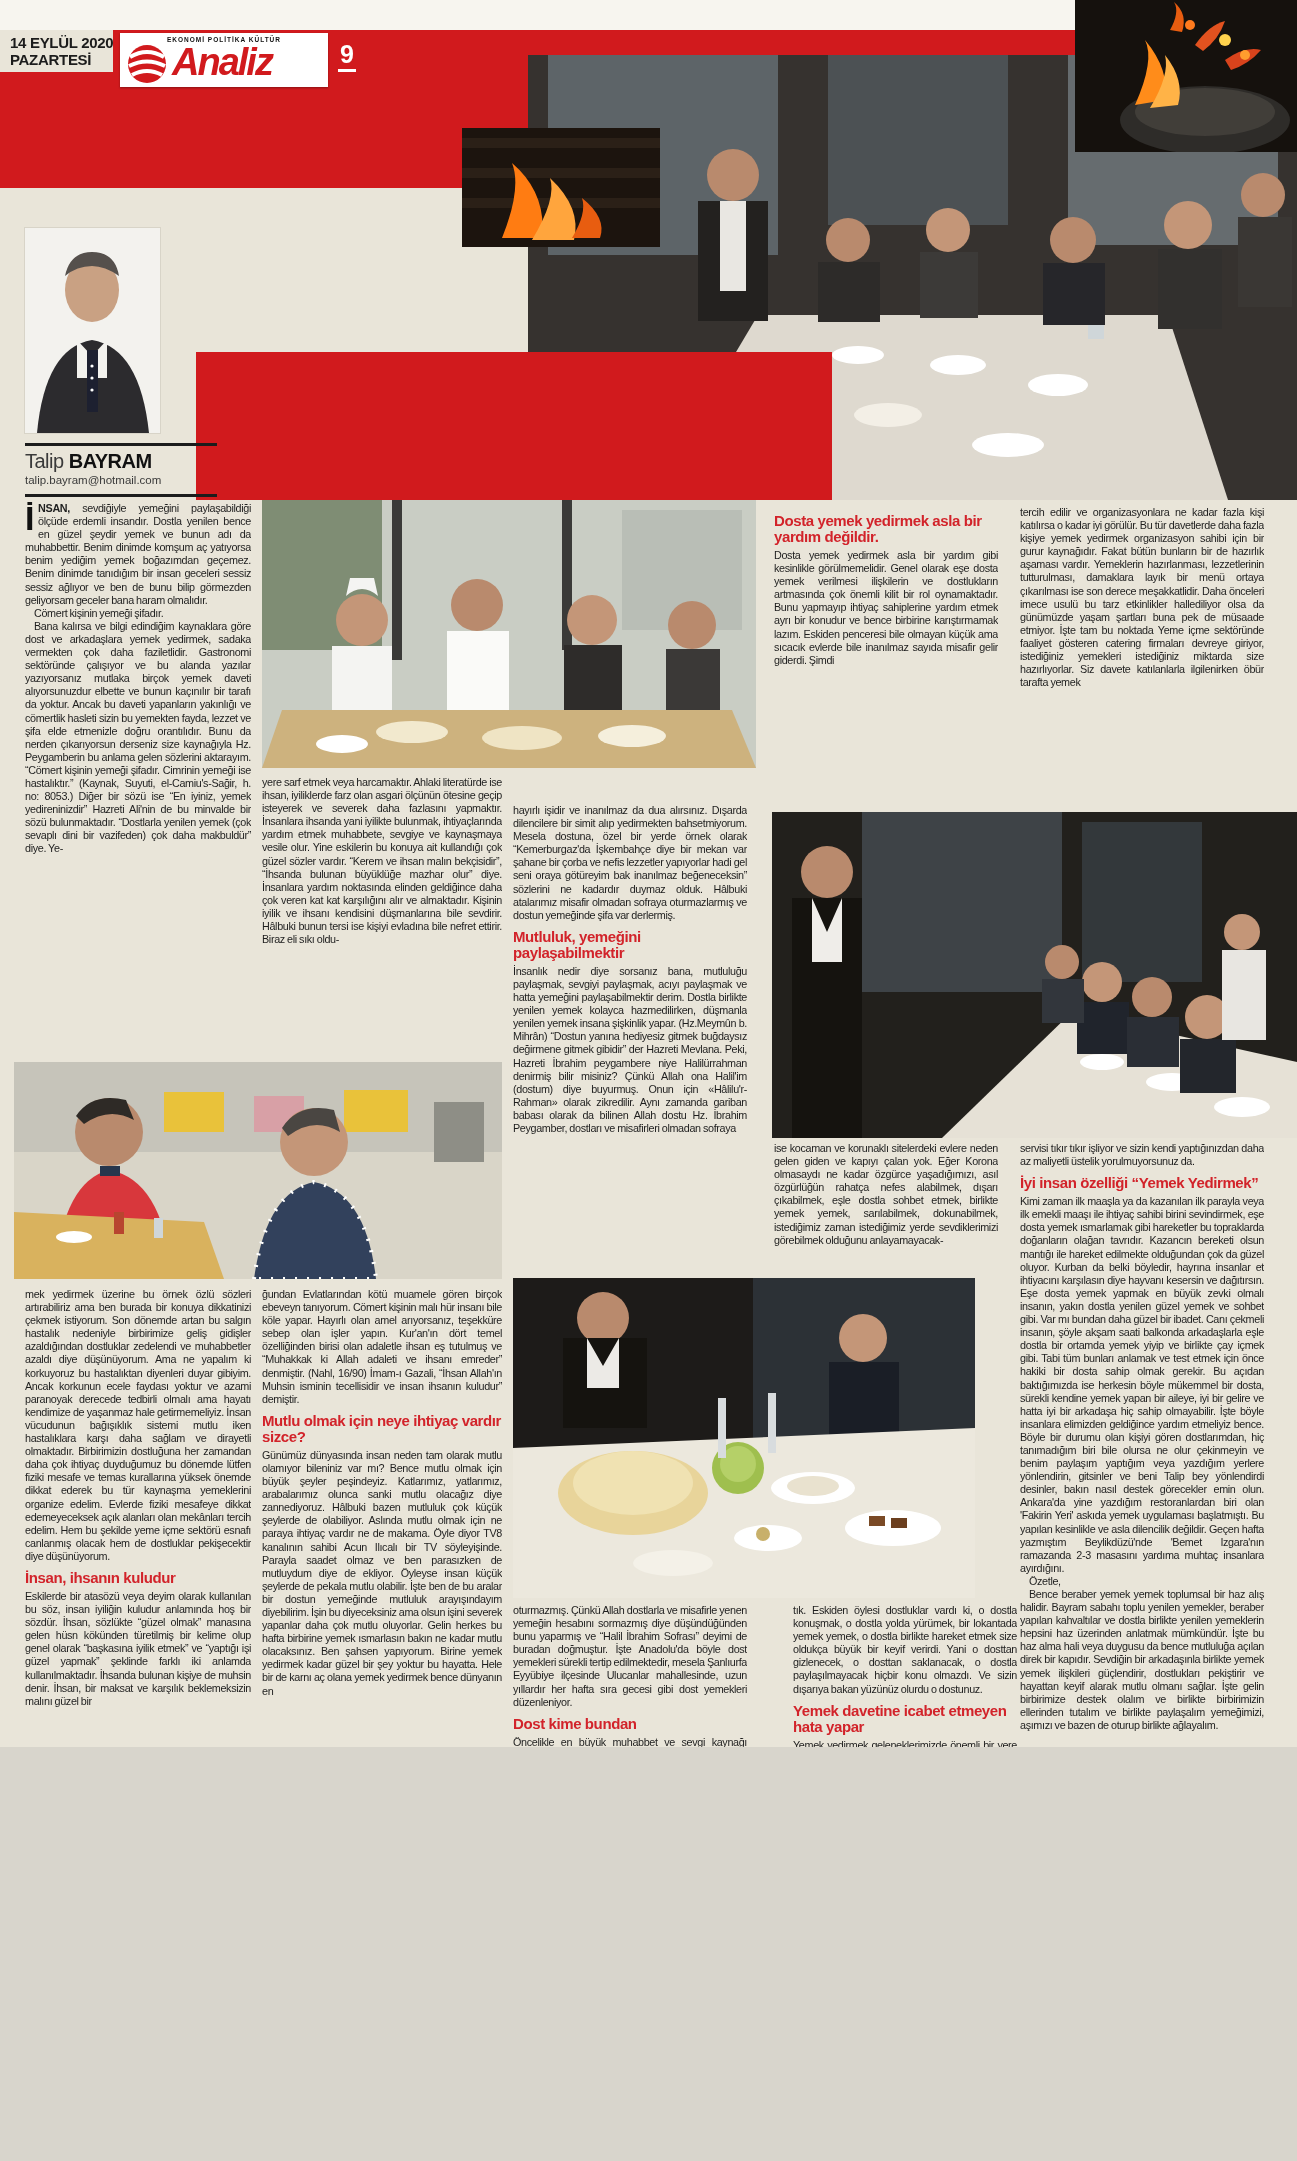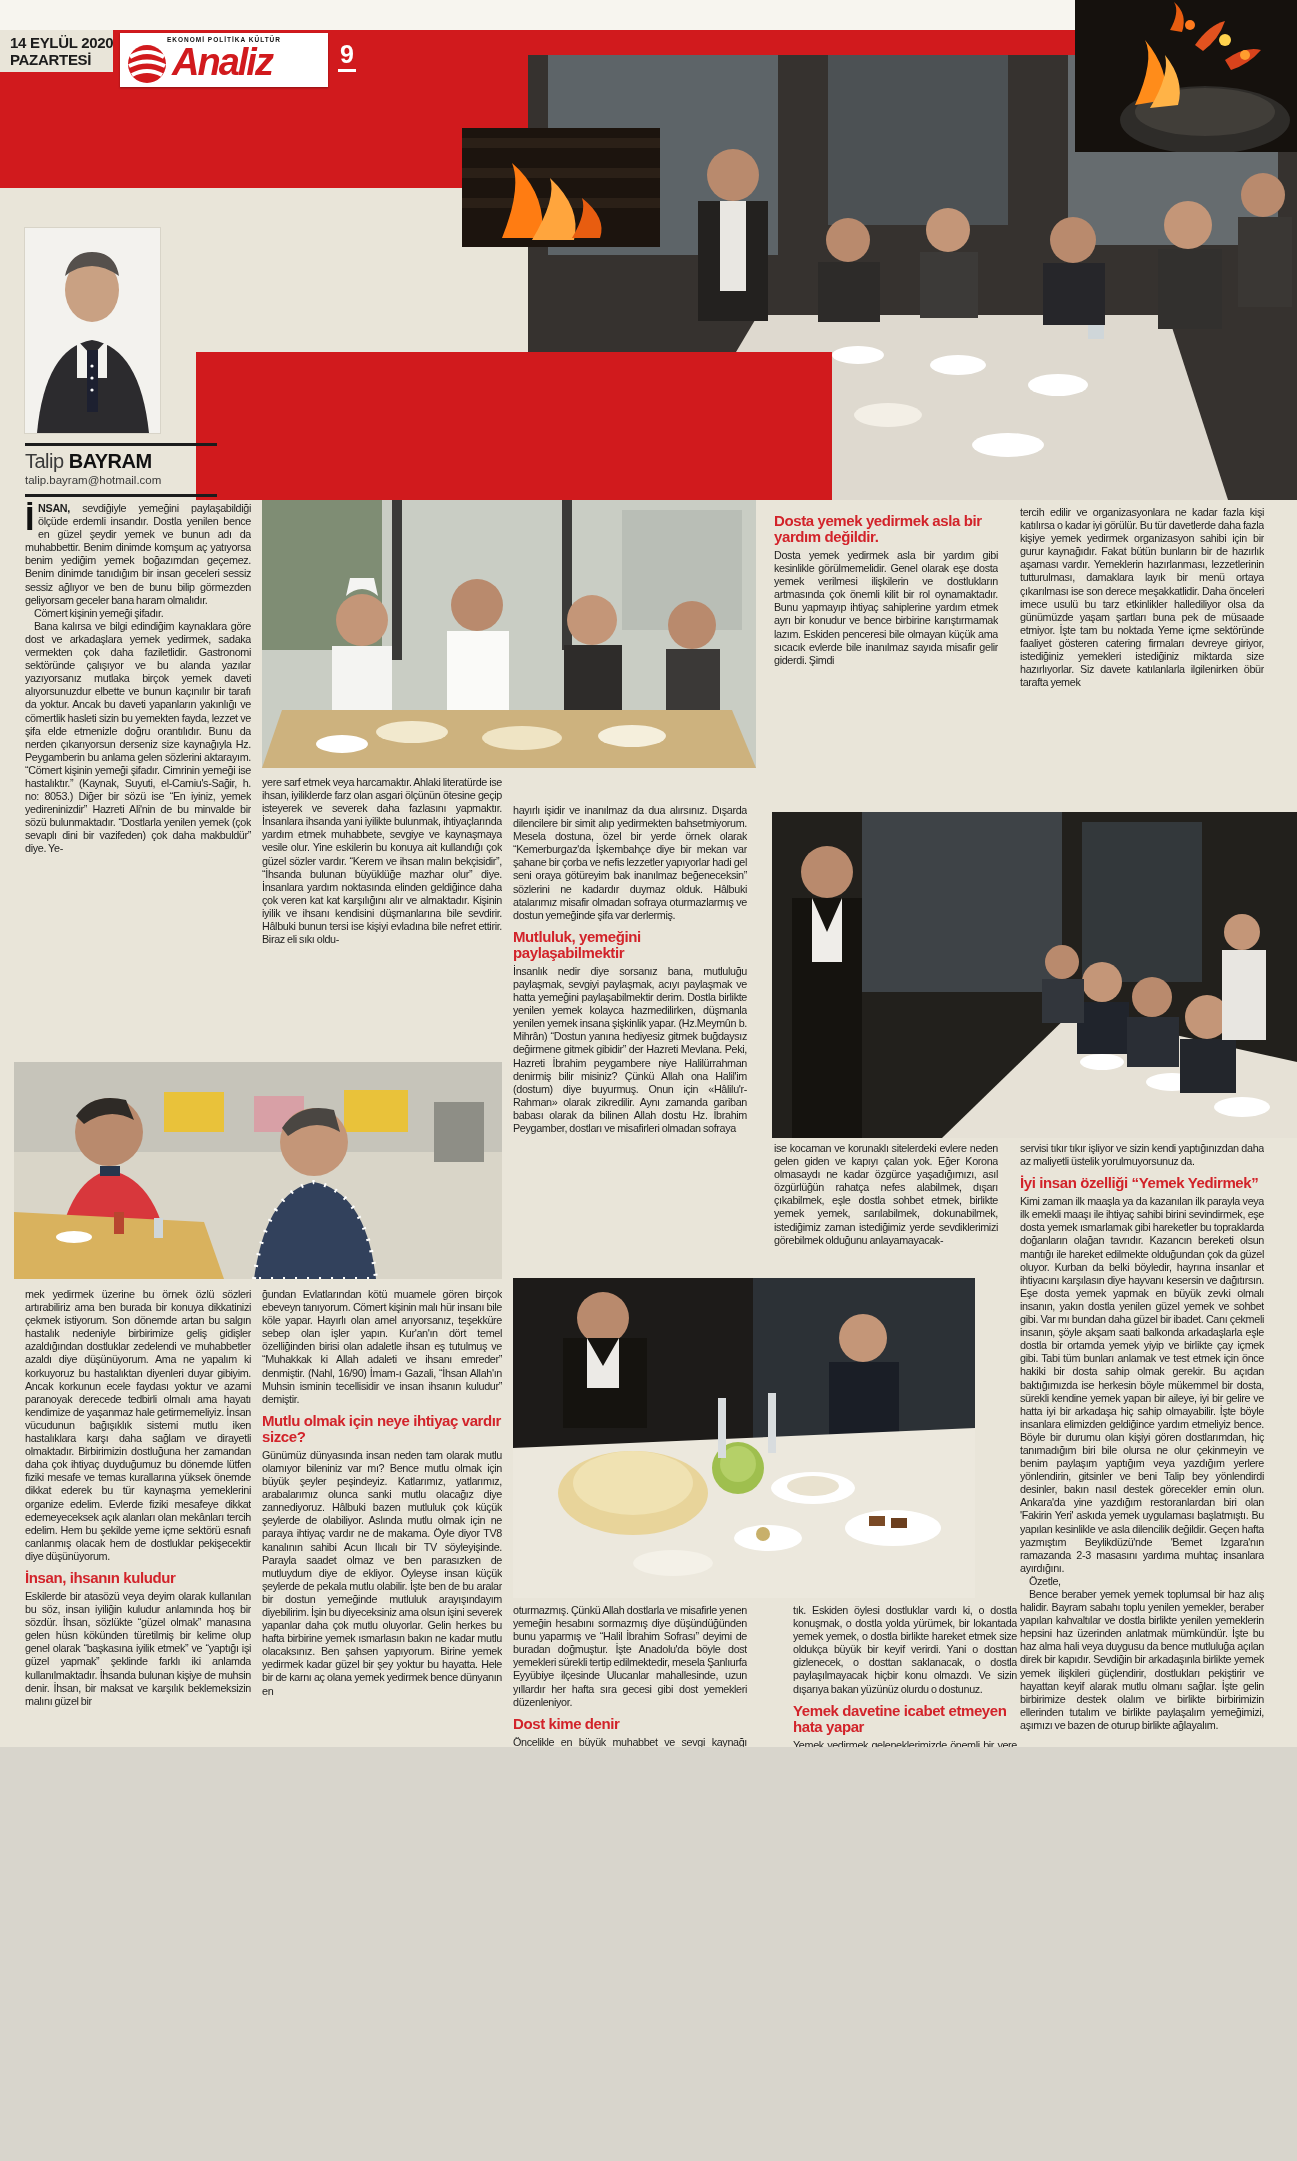--- a/index.html
+++ b/index.html
@@ -298,21 +298,21 @@
     <p class="t">Günümüz dünyasında insan neden tam olarak mutlu olamıyor bileniniz var mı? Bence mutlu olmak için büyük şeyler peşindeyiz. Katlarımız, yatlarımız, arabalarımız olunca sanki mutlu olacağız diye zannediyoruz. Hâlbuki bazen mutluluk çok küçük şeylerde de olabiliyor. Aslında mutlu olmak için ne paraya ihtiyaç vardır ne de makama. Öyle diyor TV8 kanalının sahibi Acun Ilıcalı bir TV söyleyişinde. Parayla saadet olmaz ve ben parasızken de mutluydum diye de ekliyor. Öyleyse insan küçük şeylerde de pekala mutlu olabilir. İşte ben de bu aralar bir dostun yemeğinde mutluluk arayışındayım diyebilirim. İşin bu diyeceksiniz ama olsun işini severek yapanlar daha çok mutlu oluyorlar. Gelin herkes bu hafta birbirine yemek ısmarlasın bakın ne kadar mutlu olacaksınız. Ben şahsen yapıyorum. Birine yemek yedirmek kadar güzel bir şey yoktur bu hayatta. Hele bir de karnı aç olana yemek yedirmek bence dünyanın en</p>
   </div>
 
   <div class="abs col" style="left:513px;top:804px;width:234px;height:500px;">
     <p class="t">hayırlı işidir ve inanılmaz da dua alırsınız. Dışarda dilencilere bir simit alıp yedirmekten bahsetmiyorum. Mesela dostuna, özel bir yerde örnek olarak “Kemerburgaz'da İşkembahçe diye bir mekan var şahane bir çorba ve nefis lezzetler yapıyorlar hadi gel seni oraya götüreyim bak inanılmaz beğeneceksin” sözlerini ne kadardır duymaz olduk. Hâlbuki atalarımız misafir olmadan sofraya oturmazlarmış ve dostun yemeğinde şifa var derlermiş.</p>
     <h3 class="sub">Mutluluk, yemeğini paylaşabilmektir</h3>
     <p class="t">İnsanlık nedir diye sorsanız bana, mutluluğu paylaşmak, sevgiyi paylaşmak, acıyı paylaşmak ve hatta yemeğini paylaşabilmektir derim. Dostla birlikte yenilen yemek kolayca hazmedilirken, düşmanla yenilen yemek insana şişkinlik yapar. (Hz.Meymûn b. Mihrân) “Dostun yanına hediyesiz gitmek buğdaysız değirmene gitmek gibidir” der Hazreti Mevlana. Peki, Hazreti İbrahim peygambere niye Halilürrahman denirmiş bilir misiniz? Çünkü Allah ona Halil'im (dostum) diye buyurmuş. Onun için «Hâlilu'r-Rahman» olarak zikredilir. Aynı zamanda gariban babası olarak da bilinen Allah dostu Hz. İbrahim Peygamber, dostları ve misafirleri olmadan sofraya</p>
   </div>
   <div class="abs col" style="left:513px;top:1604px;width:234px;height:552px;">
     <p class="t">oturmazmış. Çünkü Allah dostlarla ve misafirle yenen yemeğin hesabını sormazmış diye düşündüğünden bunu yaparmış ve “Halil İbrahim Sofrası” deyimi de buradan doğmuştur. İşte Anadolu'da böyle dost yemekleri sürekli tertip edilmektedir, mesela Şanlıurfa Eyyübiye ilçesinde Ulucanlar mahallesinde, uzun yıllardır her hafta sıra gecesi gibi dost yemekleri düzenleniyor.</p>
-    <h3 class="sub">Dost kime denir</h3>
+    <h3 class="sub">Dost kime bundan</h3>
     <p class="t">Öncelikle en büyük muhabbet ve sevgi kaynağı ailedir. Çünkü sevgi ve şefkatle dolu bir Anne yüreğidir ki aile fertlerine gocunmadan sürekli yemek yapan. Hiçbir yemek tutamaz onun yaptığını ve o yemeği yaparken ona sevgisini akıtır. İşte Anne gibi çevresindekilere, eşe dosta ve belki sayısızca birçok insana sürekli özel sunumlarla yemek yapan, belki her gün yemek yedirip onu hiç başa kakmayan, müdanasız böyle davranana gerçek dost denir. Beraber içilen çay, yenilen yemek, gezilen yerler ve kısacası yaptığın her güzel şeyi sevdiğin biriyle yapıyorsan işte ona dost denir. Sadık bir dostla yenilen bir yemek, zalimlerin ziyafetinden bin kat daha lezzetli gelir bence. Anadolu'da dostla yenilen yemek için “Afiyet olsun yüreği gönlü güzel insanlara” derler. En güzeli de dostla yenilen yemek bir</p>
   </div>
 
   <div class="abs col" style="left:774px;top:506px;width:224px;height:300px;">
     <h3 class="sub">Dosta yemek yedirmek asla bir yardım değildir.</h3>
     <p class="t">Dosta yemek yedirmek asla bir yardım gibi kesinlikle görülmemelidir. Genel olarak eşe dosta yemek verilmesi ilişkilerin ve dostlukların artmasında çok önemli kilit bir rol oynamaktadır. Bunu yapmayıp ihtiyaç sahiplerine yardım etmek ayrı bir konudur ve bence birbirine karıştırmamak lazım. Eskiden penceresi bile olmayan küçük ama sıcacık evlerde bile inanılmaz sayıda misafir gelir giderdi. Şimdi</p>
   </div>
   <div class="abs col" style="left:774px;top:1142px;width:224px;height:134px;">
     <p class="t">ise kocaman ve korunaklı sitelerdeki evlere neden gelen giden ve kapıyı çalan yok. Eğer Korona olmasaydı ne kadar özgürce yaşadığımızı, asıl özgürlüğün rahatça nefes alabilmek, dışarı çıkabilmek, eşle dostla sohbet etmek, birlikte yemek yemek, sarılabilmek, dokunabilmek, istediğimiz zaman istediğimiz yerde sevdiklerimizi görebilmek olduğunu anlayamayacak-</p>
   </div>

